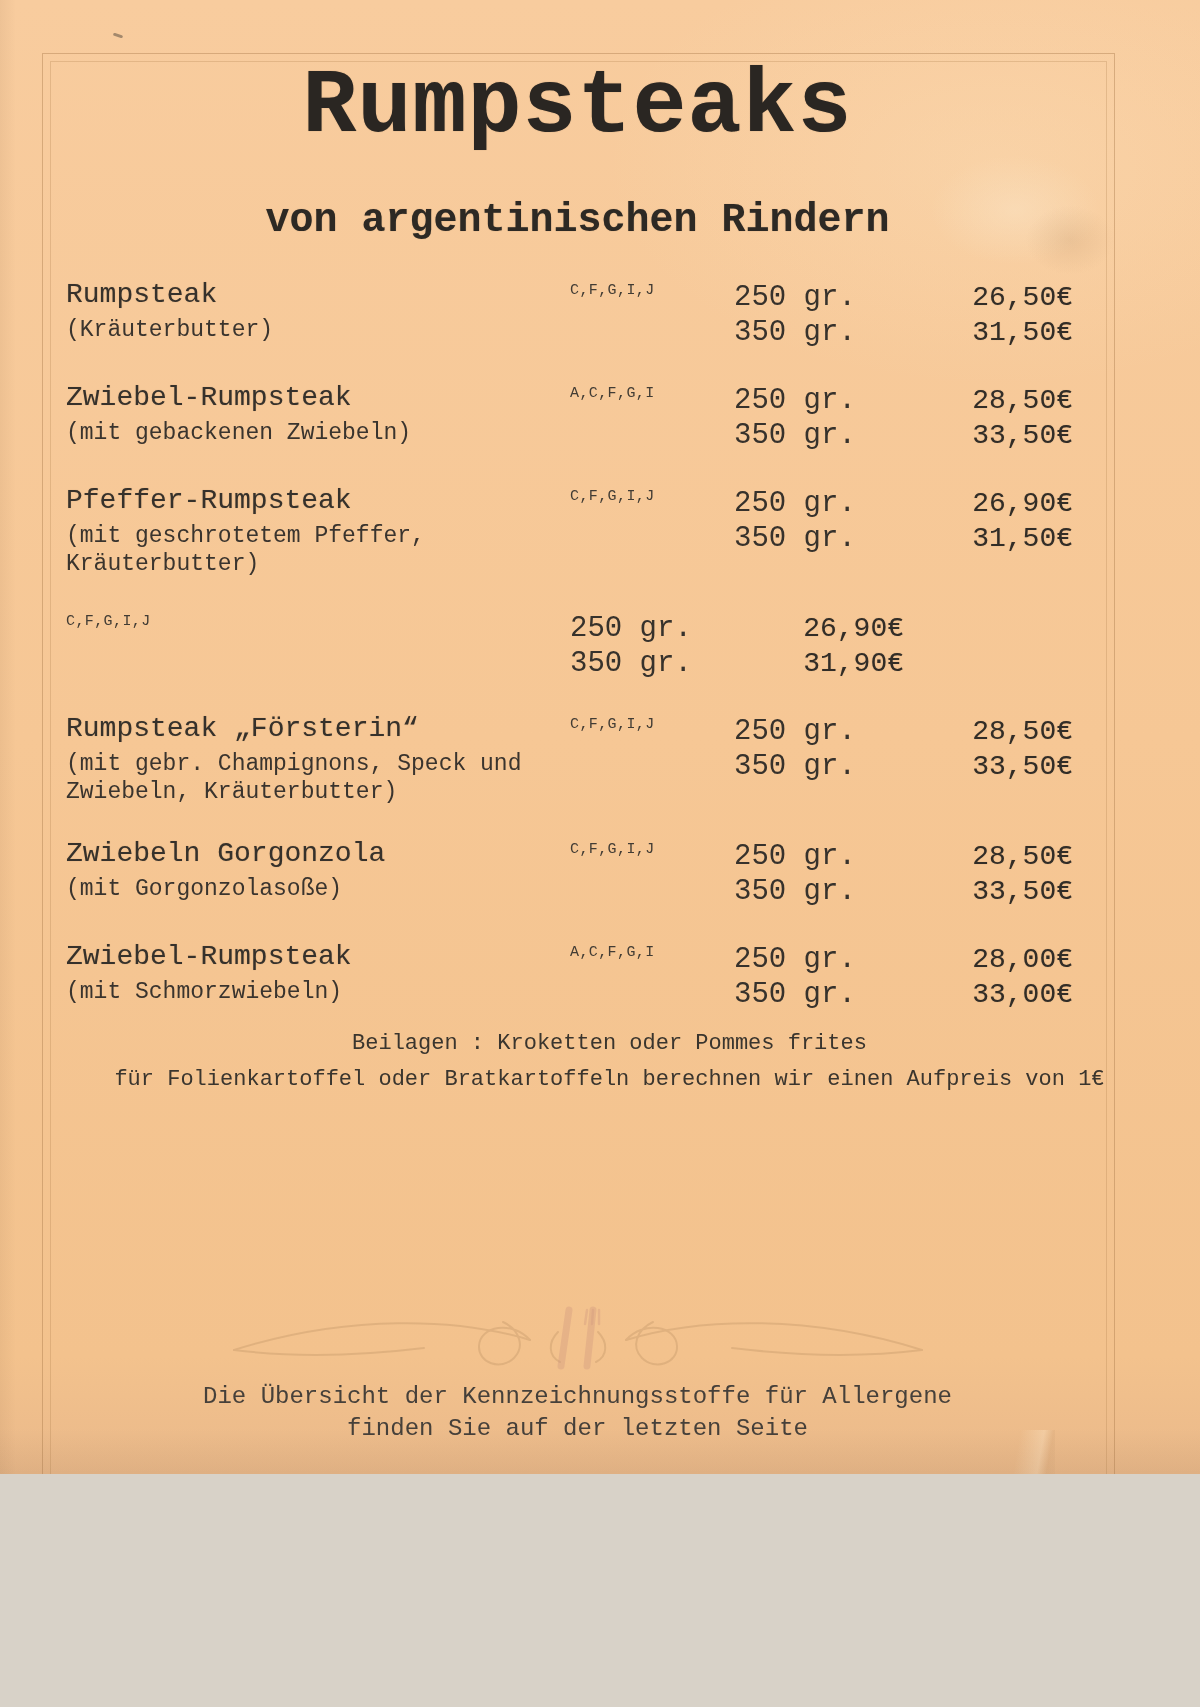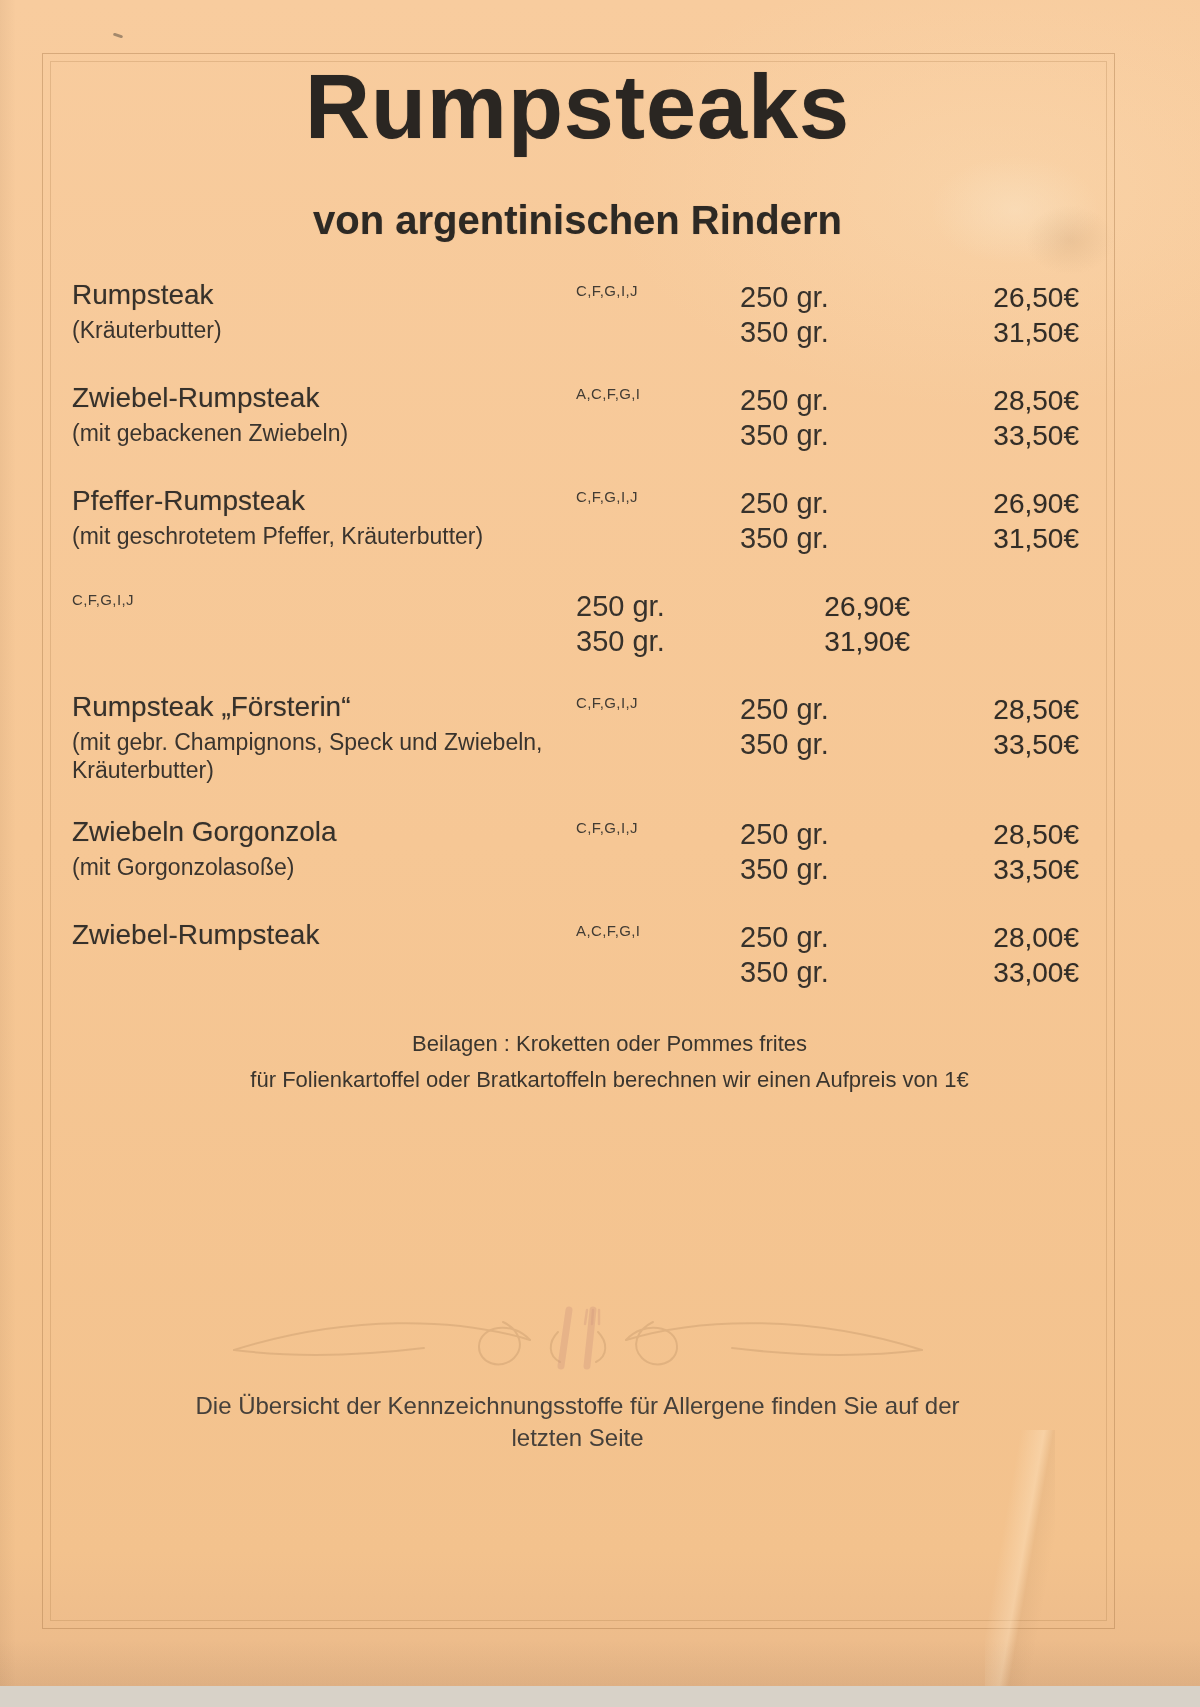--- a/index.html
+++ b/index.html
@@ -1,53 +1,53 @@
 <!DOCTYPE html>
 <html><head>
 <meta charset="utf-8">
 <style>
   html,body{margin:0;padding:0;background:#d8d2c8;}
   .paper{
-    position:relative; width:1200px; height:1686px; overflow:hidden;
-    font-family:Liberation Sans, sans-serif;
+    position:relative; width:1200px; height:1474px; overflow:hidden;
+    font-family:Liberation Mono, monospace;
     background:
       radial-gradient(ellipse 560px 320px at 83% 11%, rgba(252,224,186,0.35), rgba(252,224,186,0) 70%),
       linear-gradient(90deg, rgba(150,110,75,0.10) 0, rgba(150,110,75,0) 16px),
       linear-gradient(180deg, #f8cc9e 0%, #f6c795 50%, #f3c28d 92%, #eab98a 100%);
     color:#332e28;
   }
   .frame-outer{position:absolute; left:42px; top:53px; width:1071px; height:1574px;
     border:1px solid rgba(165,118,70,0.40); pointer-events:none;}
   .frame-inner{position:absolute; left:50px; top:61px; width:1055px; height:1558px;
     border:1px solid rgba(165,118,70,0.26); pointer-events:none;}
 
   .title{position:absolute; left:42px; top:56px; width:1071px; text-align:center;
     font-size:90px; font-weight:bold; line-height:1.15; color:#2a2622;
     letter-spacing:1px; text-shadow:0 0 1px rgba(70,55,40,0.45);}
   .subtitle{position:absolute; left:42px; top:198px; width:1071px; text-align:center;
     font-size:40px; font-weight:bold; color:#2d2924; text-shadow:0 0 1px rgba(70,55,40,0.35);}
 
-  .menu{position:absolute; left:72px; top:280px; width:1007px;}
+  .menu{position:absolute; left:66px; top:280px; width:1007px;}
   .row{display:grid; grid-template-columns:504px 164px 170px 1fr;
     align-items:start; margin-bottom:33px;}
   .item-name{font-size:28px; line-height:30px; color:#36312b; text-shadow:0 0 1px rgba(70,55,40,0.30);}
   .item-desc{font-size:23px; line-height:28px; margin-top:6px; color:#3a342e;}
   .c-allerg{font-size:15px; letter-spacing:0.4px; padding-top:2px; color:#423c34;}
   .c-weights div{font-size:29px; line-height:35px; color:#37322c;}
   .c-prices{text-align:right;}
   .c-prices div{font-size:28px; line-height:35px; color:#322d27; text-shadow:0 0 1px rgba(70,55,40,0.25);}
 
   .notes{position:absolute; left:42px; top:1031px; width:1071px; text-align:center; color:#3a352e;margin-left:32px;}
   .note-line1{font-size:22px; line-height:26px;}
   .note-line2{font-size:22px; line-height:26px; margin-top:10px;}
 
   .flourish-wrap{position:absolute; left:42px; top:1298px; width:1071px;
     display:flex; justify-content:center; pointer-events:none;}
   .footnote{position:absolute; left:42px; top:1374px; width:1071px; color:#46403a;}
-  .footnote .inner{max-width:820px; margin:16px auto; text-align:center;
+  .footnote .inner{max-width:820px; margin:7px auto; text-align:center;
     font-size:24px; line-height:32px;}
 
   
   .stain-a{position:absolute; left:930px; top:155px; width:170px; height:110px; border-radius:50%;
     background:radial-gradient(ellipse at 50% 50%, rgba(250,226,194,0.55), rgba(250,226,194,0) 70%);}
   .stain-b{position:absolute; left:1025px; top:205px; width:90px; height:70px; border-radius:50%;
     background:radial-gradient(ellipse at 50% 50%, rgba(188,147,106,0.22), rgba(188,147,106,0) 70%);}
   .speck{position:absolute; left:113px; top:34px; width:10px; height:3px;
     background:rgba(95,82,68,0.55); border-radius:2px; transform:rotate(18deg);}
   .crease{position:absolute; left:985px; top:1430px; width:70px; height:277px;
@@ -162,20 +162,21 @@
       </div>
       <div class="c-prices">
         <div>28,50€</div>
         <div>33,50€</div>
       </div>
     </div>
 
     <div class="row">
       <div class="c-name">
         <div class="item-name">Zwiebel-Rumpsteak</div>
+        <div class="item-desc">(mit Schmorzwiebeln)</div>
       </div>
       <div class="c-allerg">A,C,F,G,I</div>
       <div class="c-weights">
         <div>250 gr.</div>
         <div>350 gr.</div>
       </div>
       <div class="c-prices">
         <div>28,00€</div>
         <div>33,00€</div>
       </div>

